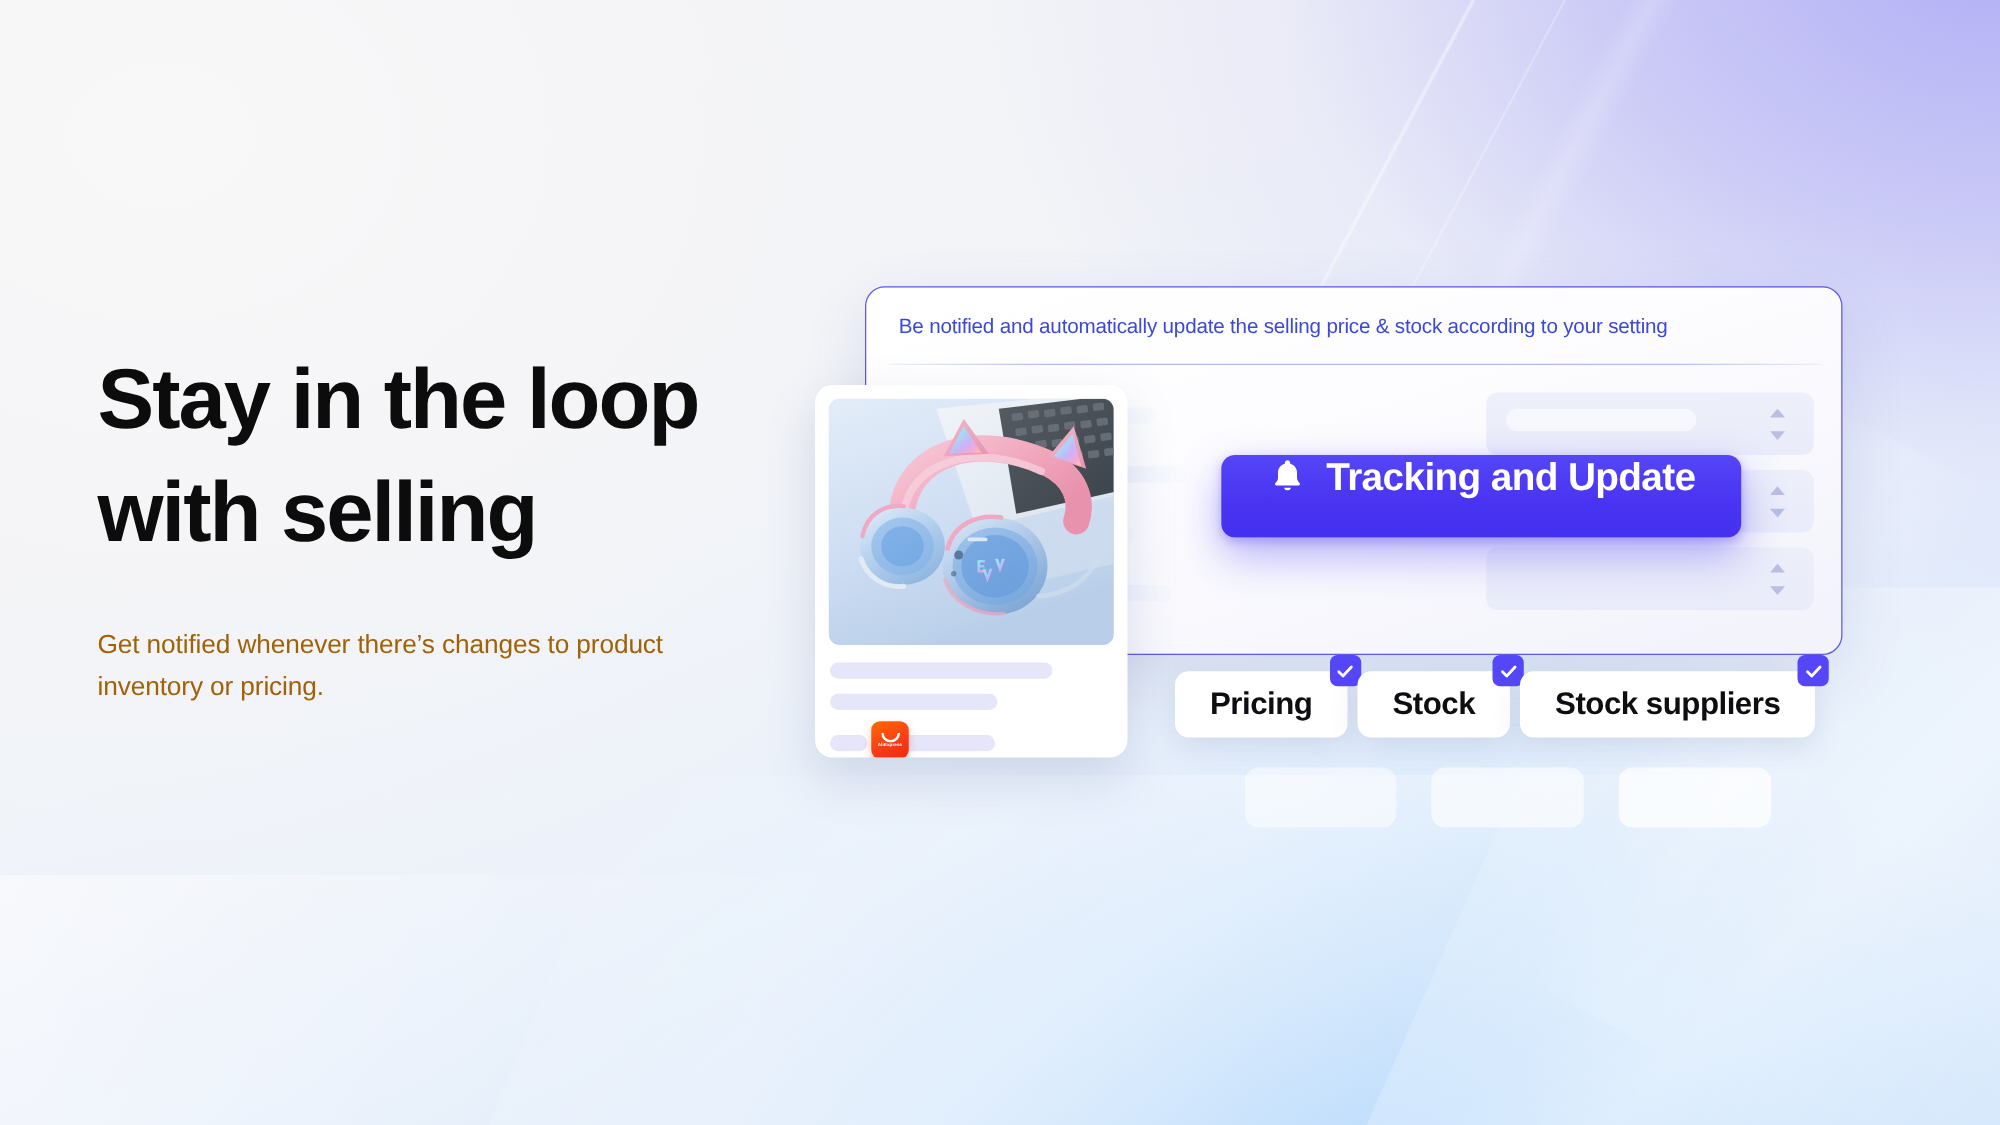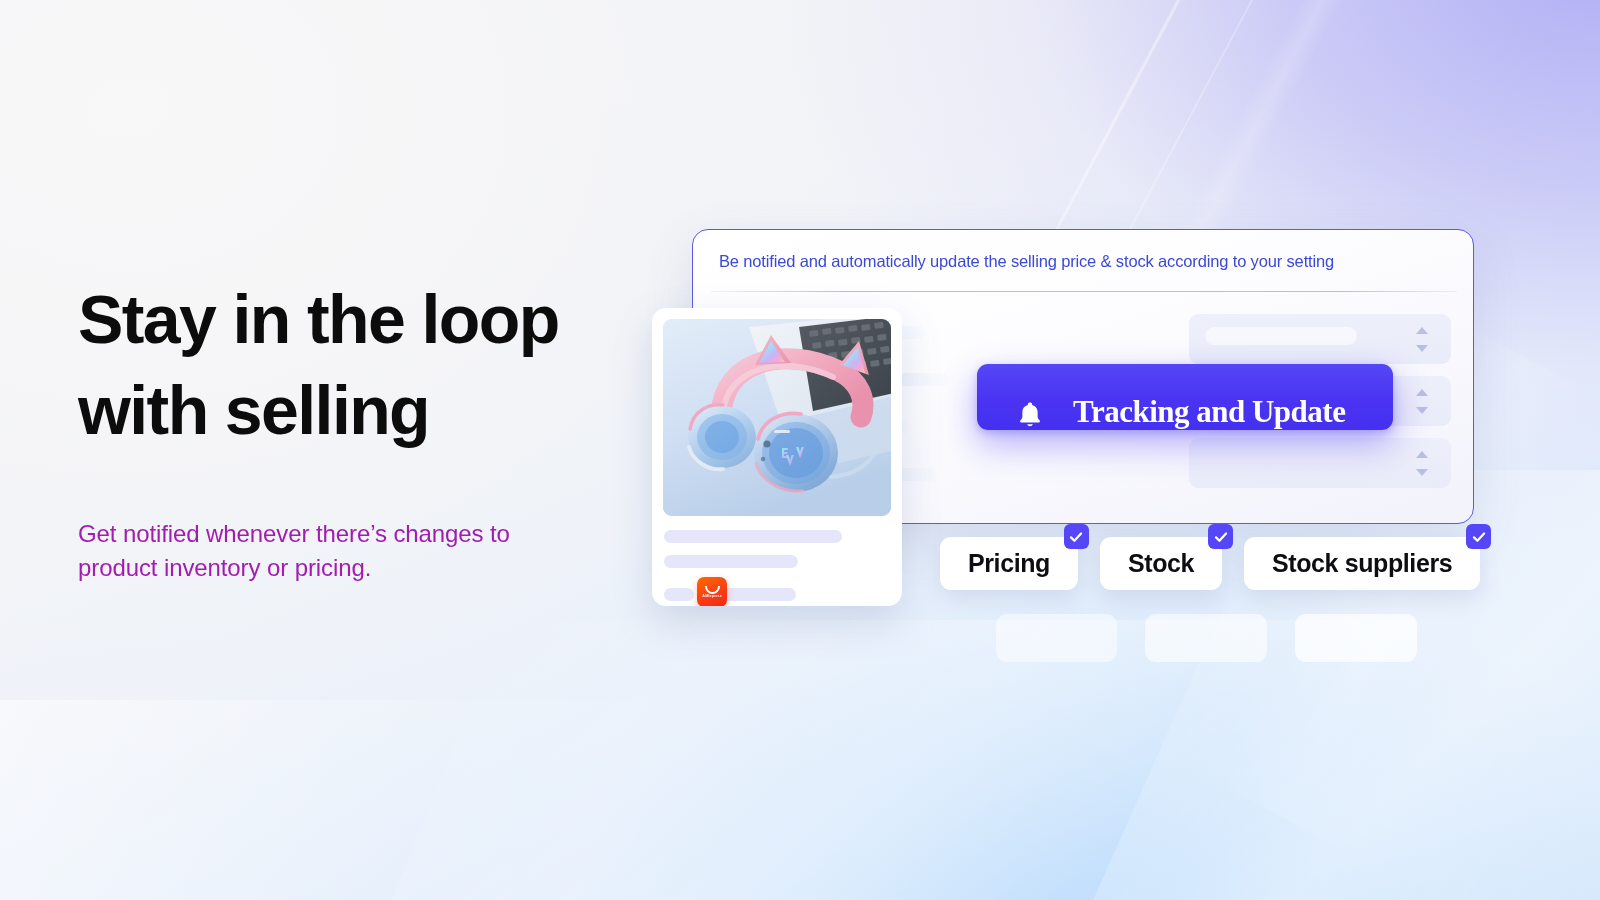--- a/index.html
+++ b/index.html
@@ -69,24 +69,24 @@
   .headline {
     font-size: 68px;
     line-height: 91px;
     font-weight: 700;
     letter-spacing: -1.6px;
     color: #0c0c0c;
     margin-top: 12px;
   }
   .headline .accent { color: #5440f5; display: block; }
   .subcopy {
-    margin-top: 61px;
-    font-size: 24px;
+    margin-top: 43px;
+    font-size: 21px;
     line-height: 34px;
-    color: #a21caf;
+    color: #a16207;
     max-width: 480px;
     letter-spacing: -0.1px;
   }
 
   
   .stage {
     position: absolute;
     left: 622px;
     top: 180px;
     width: 900px;
@@ -246,46 +246,45 @@
   .cta {
     position: absolute;
     left: 355px;
     top: 184px;
     width: 416px;
     height: 66px;
     border-radius: 11px;
     background: linear-gradient(180deg, #5546f7 0%, #4a34f2 55%, #4430ef 100%);
     box-shadow: 0 14px 34px rgba(72,52,240,0.38), 0 3px 8px rgba(72,52,240,0.26);
     display: flex;
-    align-items: flex-end;
-    gap: 28px;
+    align-items: flex-start;
+    gap: 16px;
     padding-left: 38px;
     z-index: 12;
     cursor: pointer;
     border: none;
-    font-family: Liberation Serif, serif;
   }
   .cta .bell { width: 30px; height: 32px; flex: 0 0 auto; }
   .cta .bell svg { display: block; width: 100%; height: 100%; }
   .cta-label {
     color: #ffffff;
     font-size: 31px;
     font-weight: 700;
     letter-spacing: -0.5px;
     white-space: nowrap;
   }
 
   
   .chip-row {
     position: absolute;
     left: 318px;
     top: 357px;
     display: flex;
     align-items: flex-start;
-    gap: 22px;
+    gap: 8px;
     z-index: 11;
   }
   .chip {
     position: relative;
     height: 53px;
     padding: 0 28px;
     background: #ffffff;
     border-radius: 11px;
     box-shadow: 0 8px 22px rgba(92,104,160,0.16);
     display: flex;

